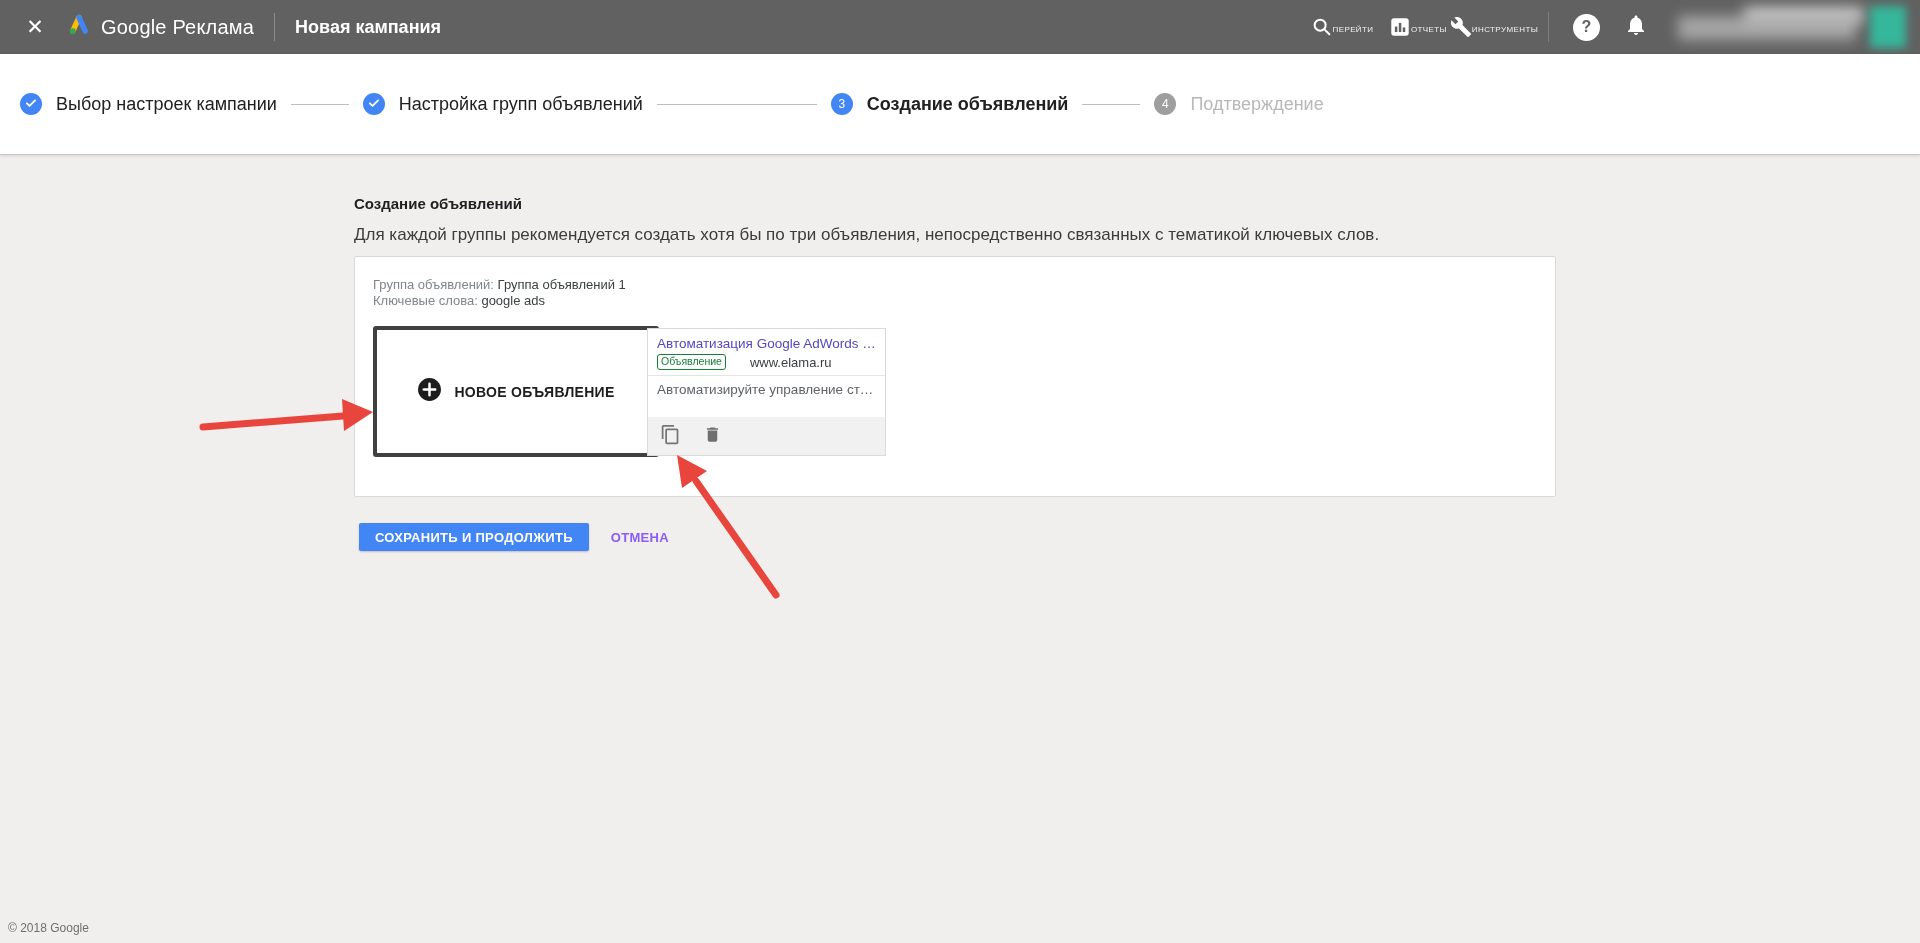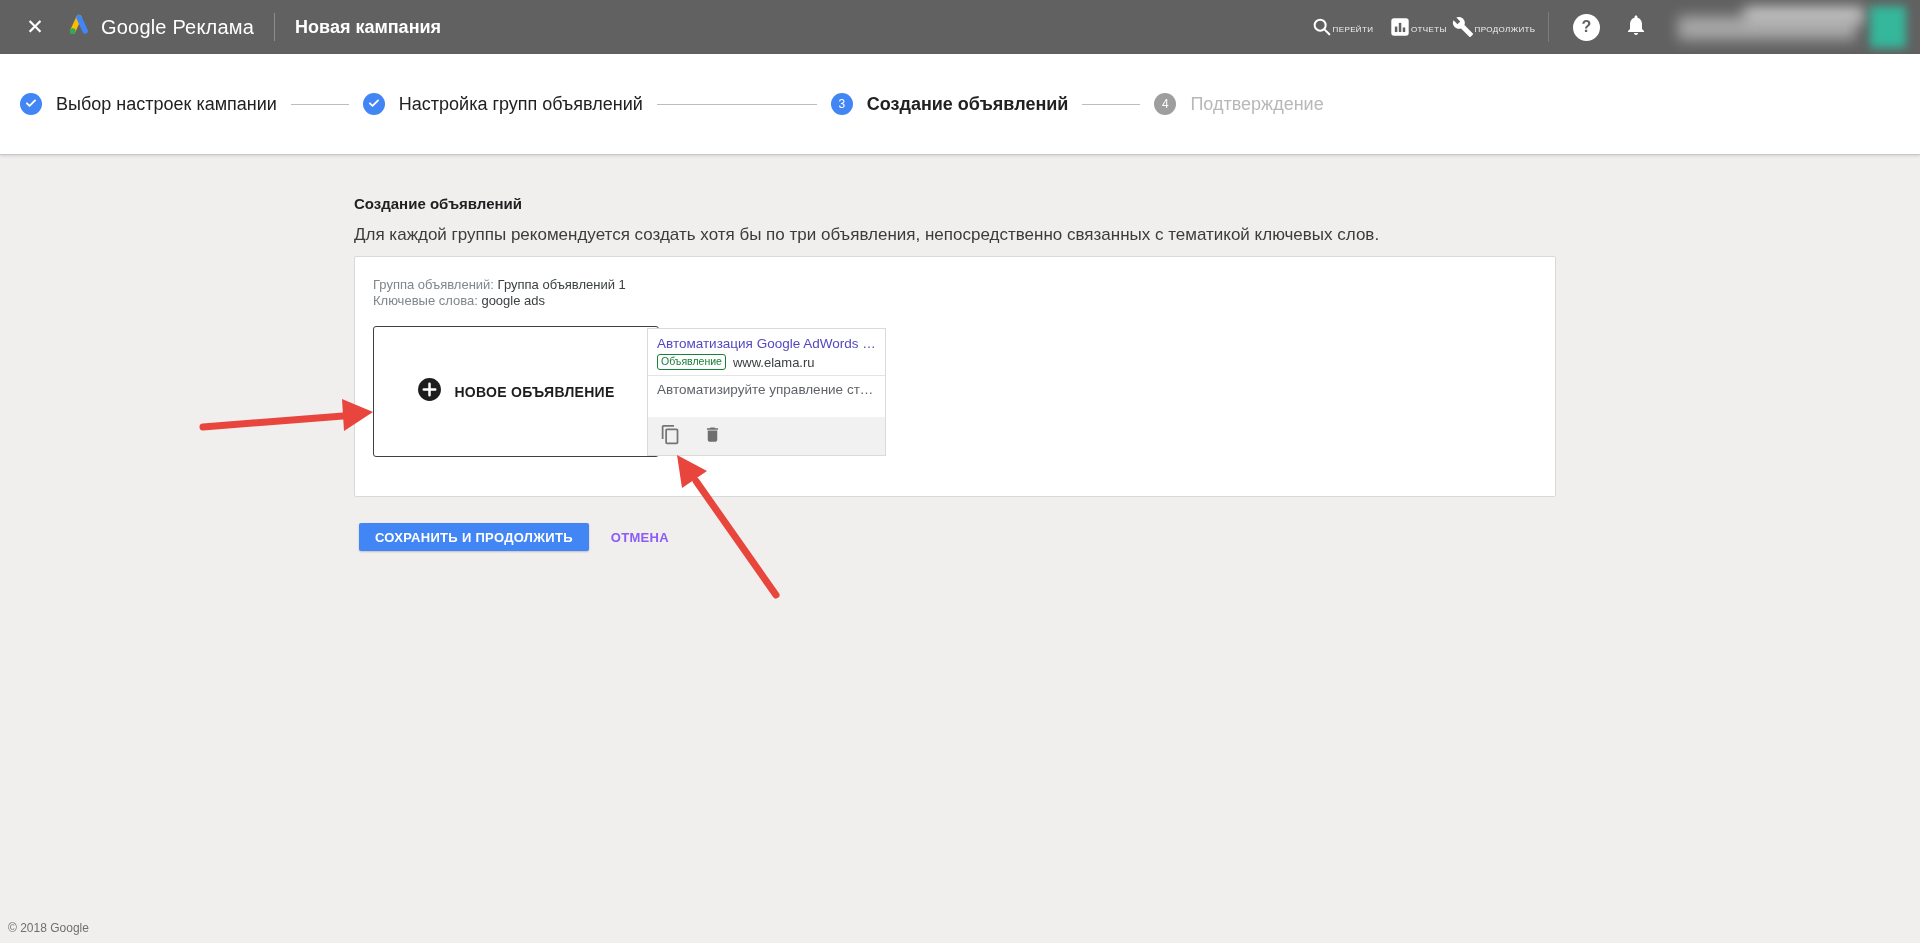--- a/index.html
+++ b/index.html
@@ -54,30 +54,30 @@
   .page-body { position:relative; height:788px; }
   .section-heading { position:absolute; left:354px; top:40px; font-size:15px; font-weight:bold; color:#212121; }
   .section-desc { position:absolute; left:354px; top:70px; font-size:17px; color:#3c3c3c; }
 
   .group-card { position:absolute; left:354px; top:101px; width:1202px; height:241px;
     background:#fff; border:1px solid #d9d9d9; border-radius:2px; }
   .group-info { position:absolute; left:18px; top:20px; font-size:13px; line-height:16px; color:#80868b; }
   .group-info .val { color:#3c4043; }
 
   .new-ad-box { position:absolute; left:18px; top:69px; width:286px; height:131px;
-    background:#fff; border:1px solid #404040; border-radius:3px; display:flex;
+    background:#fff; border:4px solid #404040; border-radius:3px; display:flex;
     align-items:center; justify-content:center; gap:12px; cursor:pointer; }
   .new-ad-label { font-size:14px; font-weight:bold; color:#1d1d1d; letter-spacing:.3px; }
 
   .ad-card { position:absolute; left:292px; top:71px; width:239px; height:128px;
     background:#fff; border:1px solid #dadada; display:flex; flex-direction:column; }
   .ad-head { padding:7px 9px 5px 9px; }
   .ad-title { font-size:13.5px; color:#5447c0; white-space:nowrap; overflow:hidden;
     text-overflow:ellipsis; display:block; text-decoration:none; cursor:pointer; }
-  .ad-url-row { display:flex; align-items:center; gap:7px; margin-top:3px; }
+  .ad-url-row { display:flex; align-items:center; gap:24px; margin-top:3px; }
   .ad-badge { font-size:10.5px; color:#188038; border:1px solid #188038; border-radius:3px;
     padding:0 3px 1px 3px; line-height:13px; }
   .ad-url { font-size:13px; color:#3c4043; }
   .ad-sep { height:1px; background:#e4e4e4; }
   .ad-desc { padding:6px 9px; font-size:13.5px; color:#5f6368; white-space:nowrap; overflow:hidden;
     text-overflow:ellipsis; flex:1; }
   .ad-toolbar { height:38px; background:#f1f1f1; display:flex; align-items:center; padding:0 12px; gap:22px; }
   .ad-tool { cursor:pointer; display:flex; align-items:center; }
 
   .btn-row { position:absolute; left:359px; top:368px; display:flex; align-items:center; }
@@ -135,21 +135,21 @@
         </svg>
       </span>
       <span class="tb-item-label">ОТЧЕТЫ</span>
     </div>
     <div class="tb-item">
       <span>
         <svg width="22" height="22" viewBox="0 0 24 24" fill="#fff">
           <path d="M22.7 19l-9.1-9.1c.9-2.3.4-5-1.5-6.9-2-2-5-2.4-7.4-1.3L9 6 6 9 1.6 4.7C.4 7.1.9 10.1 2.9 12.1c1.9 1.9 4.6 2.4 6.9 1.5l9.1 9.1c.4.4 1 .4 1.4 0l2.3-2.3c.5-.4.5-1.1.1-1.4z"></path>
         </svg>
       </span>
-      <span class="tb-item-label">ПРОДОЛЖИТЬ</span>
+      <span class="tb-item-label">ИНСТРУМЕНТЫ</span>
     </div>
 
     <div class="tb-divider2"></div>
 
     <div class="help-circle">
       <span>?</span>
     </div>
 
     <div class="bell">
       <span>

